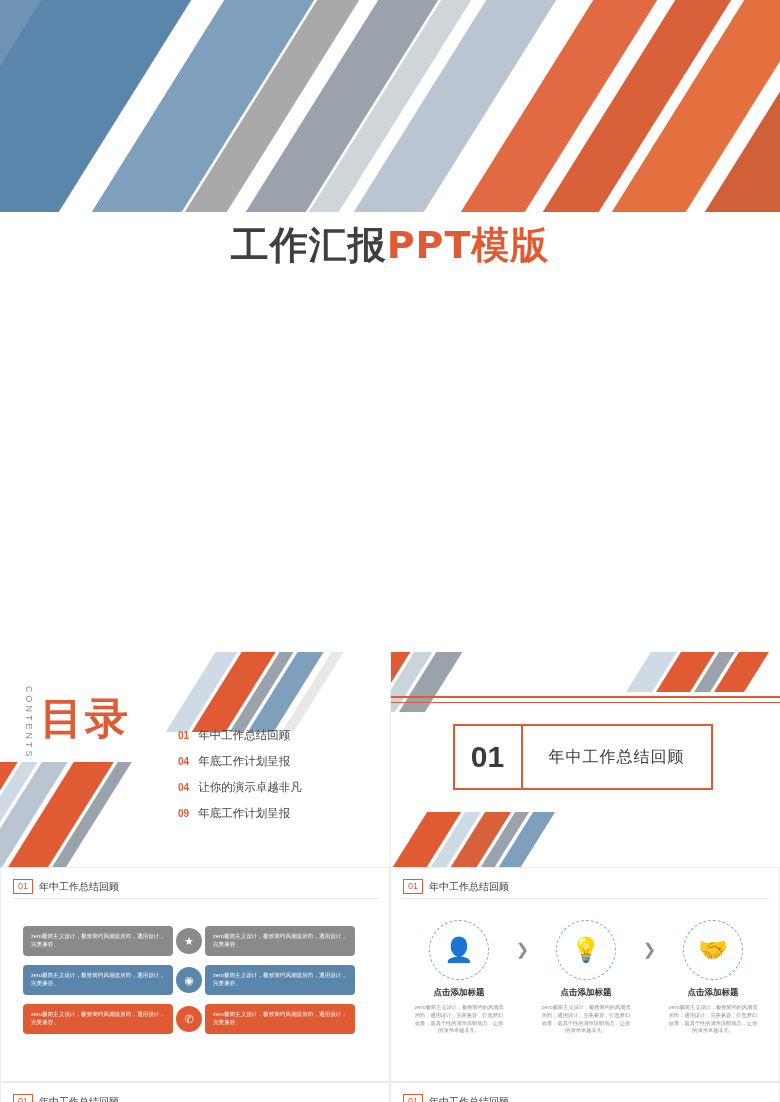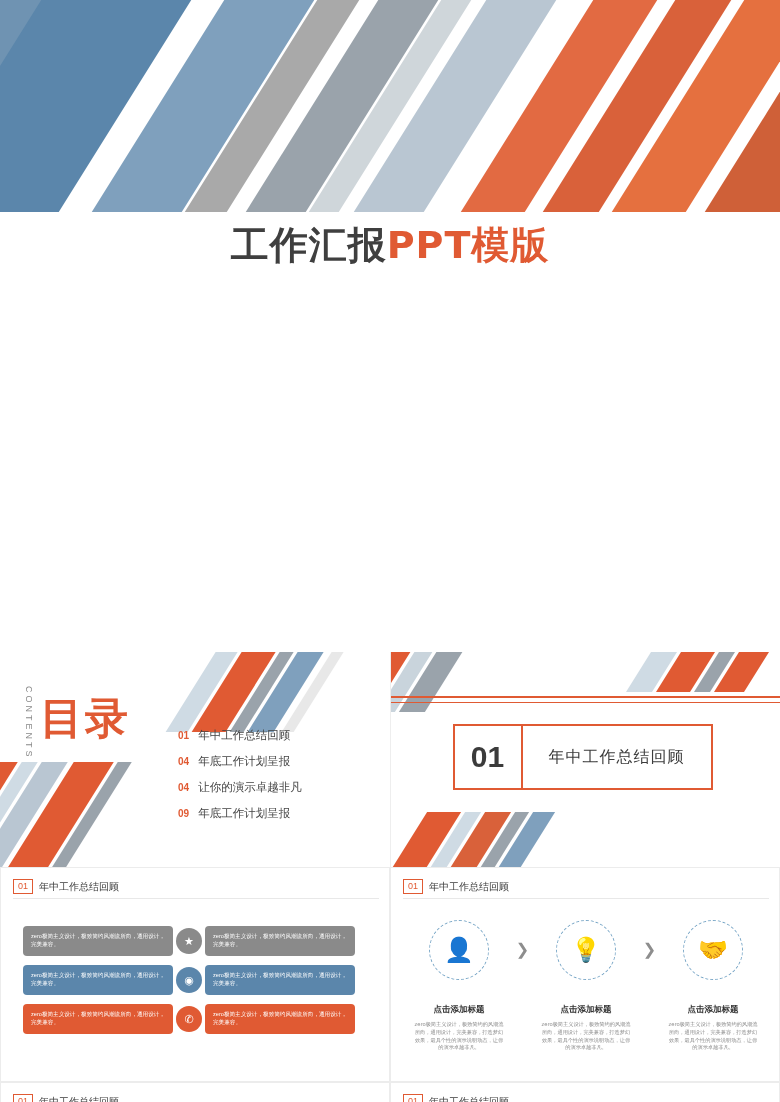--- a/index.html
+++ b/index.html
@@ -41,21 +41,21 @@
   .head-rule{position:absolute;left:12px;top:30px;width:366px;height:1px;background:#e8e8e8;}
 
   
   .barline{display:flex;align-items:center;margin-bottom:9px;}
   .pill{height:30px;border-radius:4px;display:flex;align-items:center;padding:0 8px;color:#fff;font-size:5.6px;line-height:1.35;box-sizing:border-box;}
   .circle-ic{width:26px;height:26px;border-radius:50%;display:flex;align-items:center;justify-content:center;color:#fff;font-size:11px;margin:0 3px;flex:0 0 auto;}
 
   
   .circ{width:58px;height:58px;border-radius:50%;border:1px dashed #7aa7c7;display:flex;align-items:center;justify-content:center;font-size:24px;}
   .arrow{color:#8d8d8d;font-size:16px;margin:0 6px;}
-  .c-title{font-size:8.5px;font-weight:bold;color:#333;text-align:center;margin-top:24px;font-family:"DejaVu Sans","Liberation Sans",sans-serif;}
+  .c-title{font-size:8.5px;font-weight:bold;color:#333;text-align:center;margin-top:7px;font-family:"DejaVu Sans","Liberation Sans",sans-serif;}
   .c-body{font-size:5.2px;color:#8a8a8a;text-align:center;line-height:1.5;margin-top:5px;width:92px;font-family:"DejaVu Sans","Liberation Sans",sans-serif;}
 </style>
 </head>
 <body>
 
 <div class="page">
 
   <div class="cover">
 
     <div class="cover-art">

